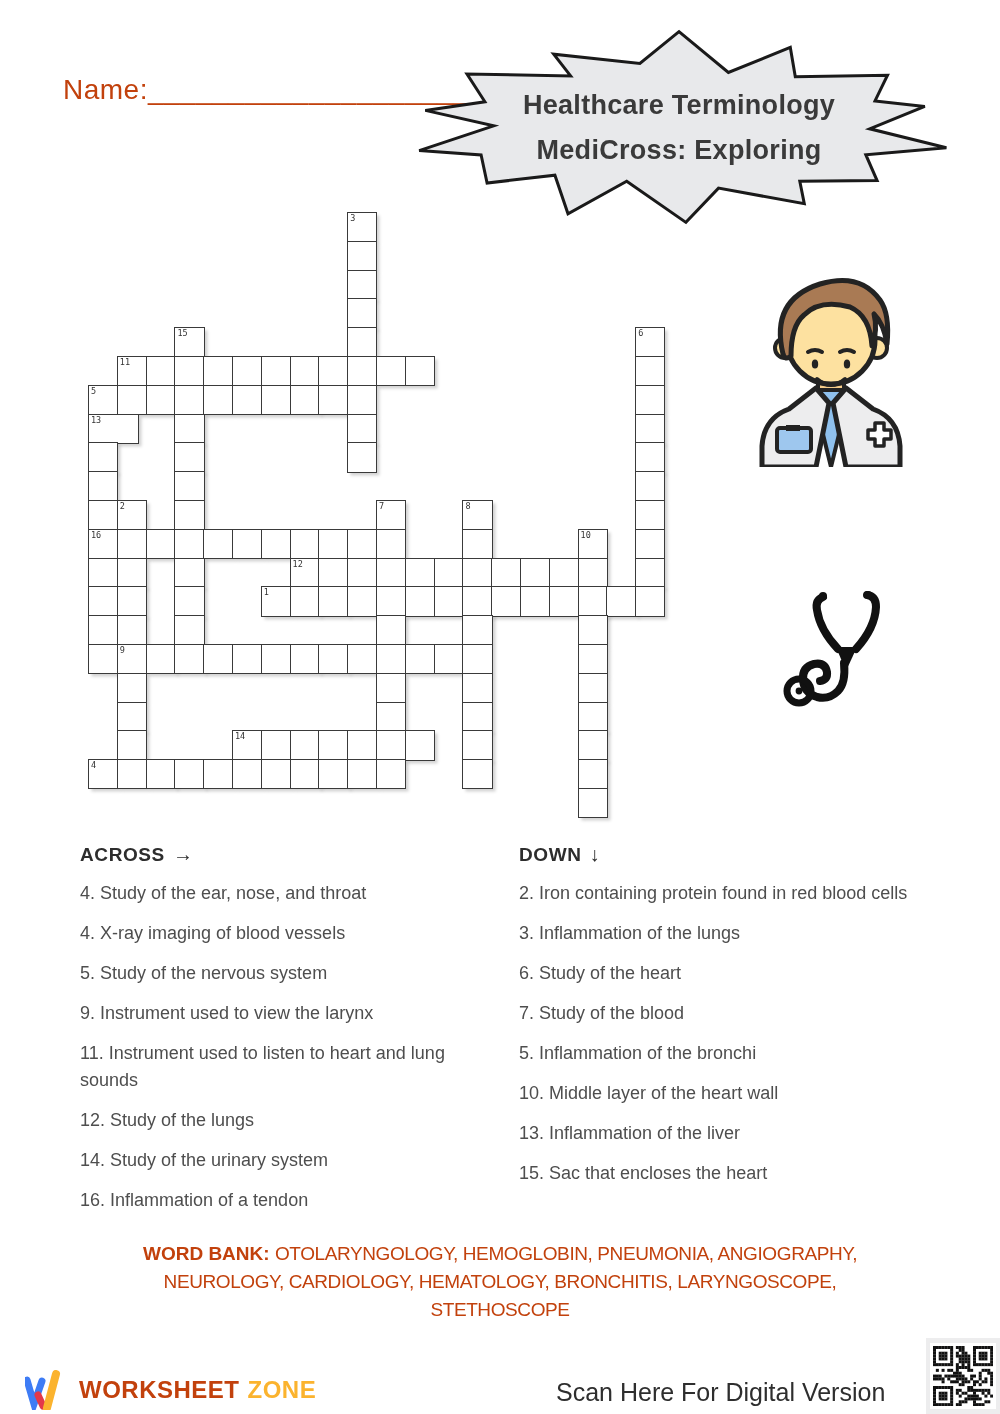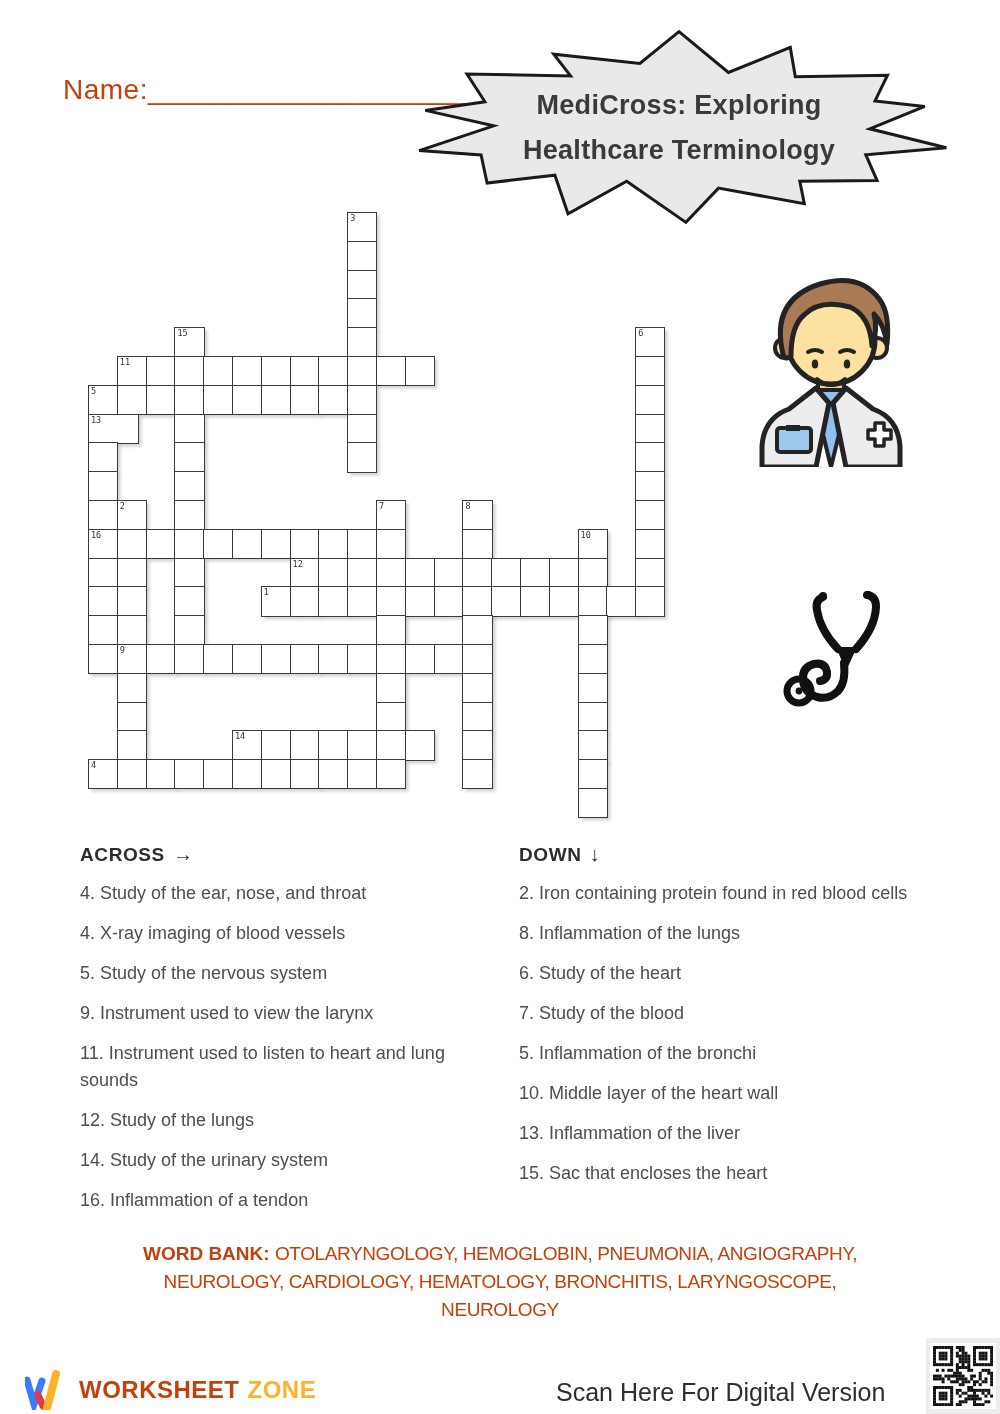--- a/index.html
+++ b/index.html
@@ -47,22 +47,22 @@
 
 <div class="sheet">
 
   <div class="name-field"><span>Name:</span><span>_______________________</span></div>
 
   <div class="starburst-wrap">
     <svg width="556" height="200" viewBox="0 0 556 200">
       <polygon id="starPoly" fill="#e8e9eb" stroke="#1a1a1a" stroke-width="3" points="278.0,3.7 327.4,44.5 389.3,19.4 394.3,48.7 486.5,47.2 474.0,72.9 523.8,78.4 468.7,100.8 545.4,119.8 464.8,126.7 476.1,152.6 398.8,153.3 403.3,175.7 317.5,160.1 284.9,194.4 225.7,153.2 167.0,185.8 153.9,147.2 86.1,155.0 80.1,126.9 18.2,122.6 92.7,97.8 24.3,82.4 83.9,73.8 66.0,46.1 169.6,47.9 152.7,26.2 238.9,35.5"></polygon>
     </svg>
     <div class="title-text">
+      <div>Healthcare Terminology</div>
       <div>MediCross: Exploring</div>
-      <div>Healthcare Terminology</div>
     </div>
   </div>
 
   <svg class="doctor" width="150" height="205" viewBox="0 0 150 205">
 
     <circle cx="29" cy="86" r="10" fill="#fde1a0" stroke="#232323" stroke-width="4"></circle>
     <circle cx="121" cy="86" r="10" fill="#fde1a0" stroke="#232323" stroke-width="4"></circle>
 
     <path d="M62 104 L88 104 L88 136 L62 136 Z" fill="#f6cd8b" stroke="#232323" stroke-width="4" stroke-linejoin="round"></path>
 
@@ -294,34 +294,34 @@
         <div class="clue">11. Instrument used to listen to heart and lung sounds</div>
         <div class="clue">12. Study of the lungs</div>
         <div class="clue">14. Study of the urinary system</div>
         <div class="clue">16. Inflammation of a tendon</div>
       </div>
   </div>
   <div class="clues-col clues-right">
     <div class="clue-header"><span>DOWN</span><span class="arrow">↓</span></div>
     <div id="downList">
         <div class="clue">2. Iron containing protein found in red blood cells</div>
-        <div class="clue">8. Inflammation of the lungs</div>
+        <div class="clue">3. Inflammation of the lungs</div>
         <div class="clue">6. Study of the heart</div>
         <div class="clue">7. Study of the blood</div>
         <div class="clue">5. Inflammation of the bronchi</div>
         <div class="clue">10. Middle layer of the heart wall</div>
         <div class="clue">13. Inflammation of the liver</div>
         <div class="clue">15. Sac that encloses the heart</div>
       </div>
   </div>
 
   <div class="word-bank" id="wordBank">
       <div><b>WORD BANK: </b>OTOLARYNGOLOGY, HEMOGLOBIN, PNEUMONIA, ANGIOGRAPHY,</div>
       <div>NEUROLOGY, CARDIOLOGY, HEMATOLOGY, BRONCHITIS, LARYNGOSCOPE,</div>
-      <div>NEUROLOGY</div>
+      <div>STETHOSCOPE</div>
     </div>
 
   <div class="footer-logo">
     <svg width="46" height="40" viewBox="0 0 46 40">
       <g fill="none" stroke-linecap="round">
         <path d="M2 10 L9 34 L17 11" stroke="#3e7cf5" stroke-width="7"></path>
         <path d="M13 25 L18 36" stroke="#e3394a" stroke-width="7"></path>
         <path d="M31 4 L22 38" stroke="#fbb32e" stroke-width="8"></path>
       </g>
     </svg>

